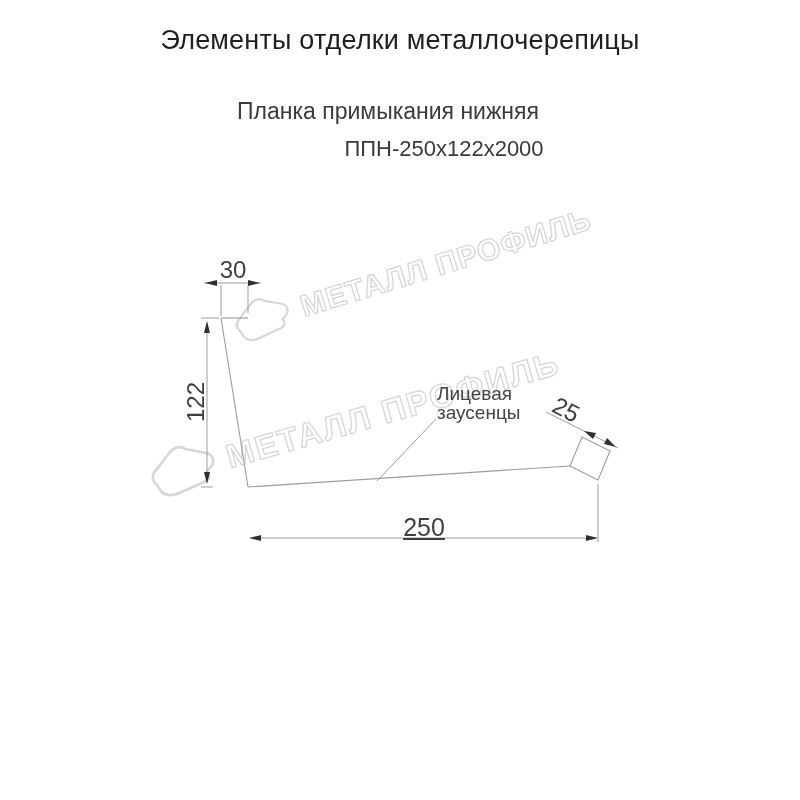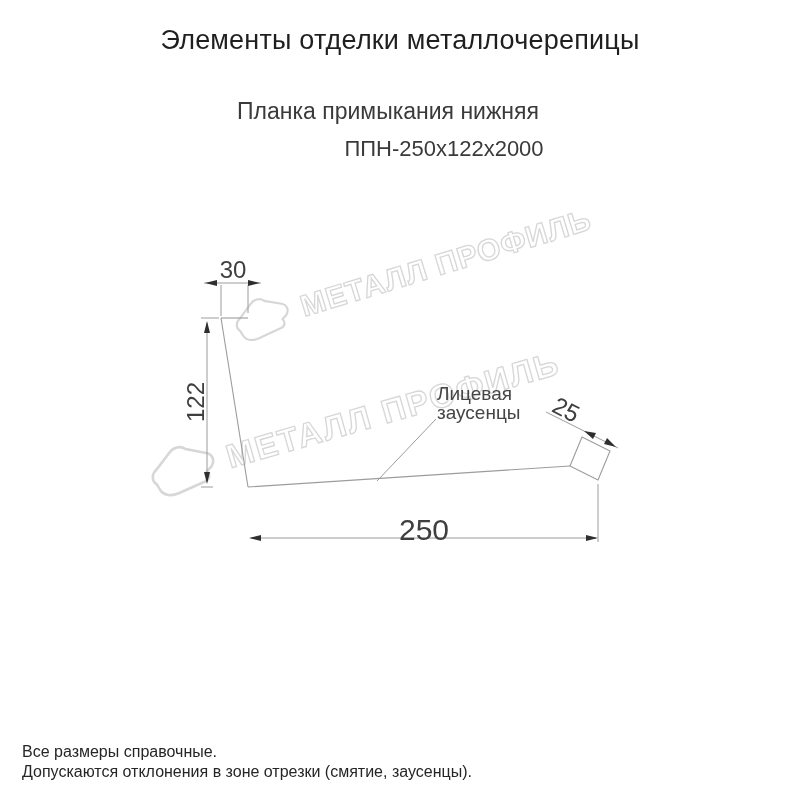--- a/index.html
+++ b/index.html
@@ -35,21 +35,21 @@
   .wm1 .wm-text{font-size:30px;letter-spacing:1px;}
   .wm2{left:150px;top:452px;transform:rotate(-16deg);transform-origin:0 60%;}
   .wm2 .wm-text{font-size:33px;letter-spacing:2px;}
   
   .draw-svg{position:absolute;left:0;top:0;z-index:2;}
   .dim-label{
     position:absolute;z-index:4;color:#3f3f3f;font-size:24px;text-align:center;
   }
   .dim-20{left:208px;top:256px;width:50px;}
   .dim-122{left:166px;top:389px;width:60px;height:26px;line-height:26px;transform:rotate(-90deg);}
-  .dim-250{left:394px;top:513px;width:60px;font-size:30px;}
+  .dim-250{left:394px;top:513px;width:60px;font-size:25px;text-decoration:underline;}
   .dim-25{left:541px;top:397px;width:50px;height:26px;line-height:26px;transform:rotate(27deg);}
   .face-label{
     position:absolute;left:437px;top:384px;z-index:4;color:#454545;
     font-size:19px;line-height:19px;
   }
   
   .footer{position:absolute;left:22px;top:742px;z-index:4;color:#262626;font-size:16px;line-height:20px;}
 </style>
 </head>
 <body>
@@ -123,18 +123,14 @@
   <div class="dim-label dim-20">30</div>
   <div class="dim-label dim-122">122</div>
   <div class="dim-label dim-250">250</div>
   <div class="dim-label dim-25">25</div>
 
   <div class="face-label">
     <div>Лицевая</div>
     <div>заусенцы</div>
   </div>
 
-  <div class="footer">
-    <div>Все размеры справочные.</div>
-    <div>Допускаются отклонения в зоне отрезки (смятие, заусенцы).</div>
-  </div>
 
 </div>
 
 </body></html>

